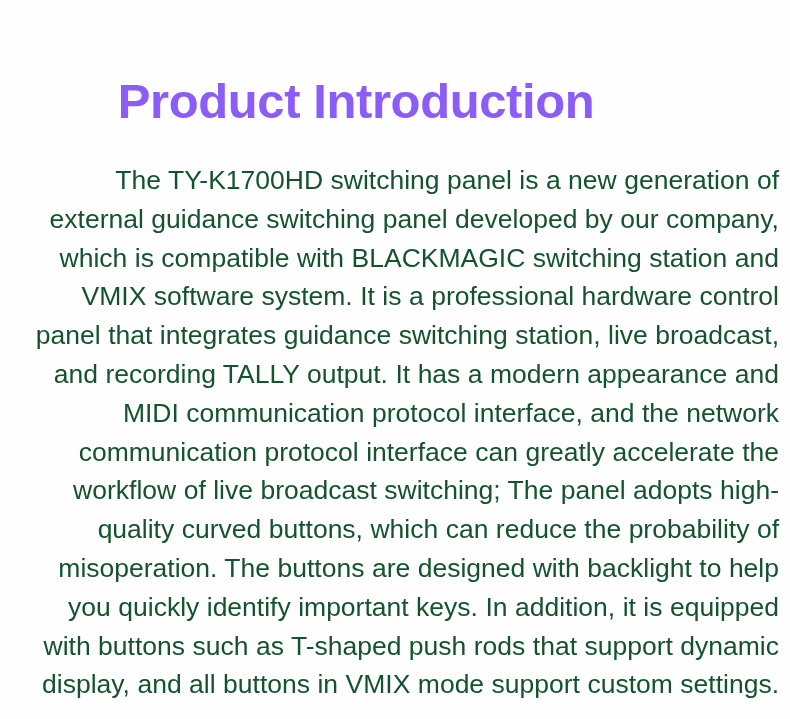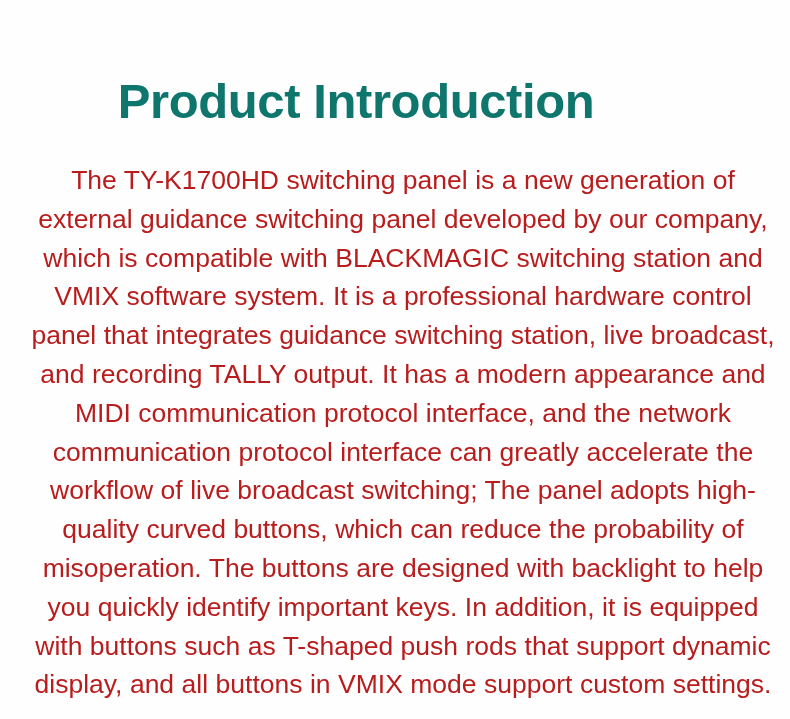--- a/index.html
+++ b/index.html
@@ -24,33 +24,33 @@
   .page-title {
     position: absolute;
     left: 0;
     top: 44px;
     width: 712px;
     text-align: center;
     font-size: 49px;
     font-weight: bold;
     line-height: 1.0;
     letter-spacing: -0.4px;
-    color: #0f766e;
+    color: #8b5cf6;
     white-space: nowrap;
   }
   .body-copy {
     position: absolute;
     left: 27px;
     top: 161px;
     width: 752px;
     font-size: 26.5px;
     font-weight: 400;
     line-height: 38.8px;
-    color: #b91c1c;
-    text-align: center;
+    color: #14532d;
+    text-align: right;
     word-spacing: 0.1px;
   }
   .body-copy p {
     margin: 0;
   }
 </style>
 </head>
 <body>
 
 <div class="page">

